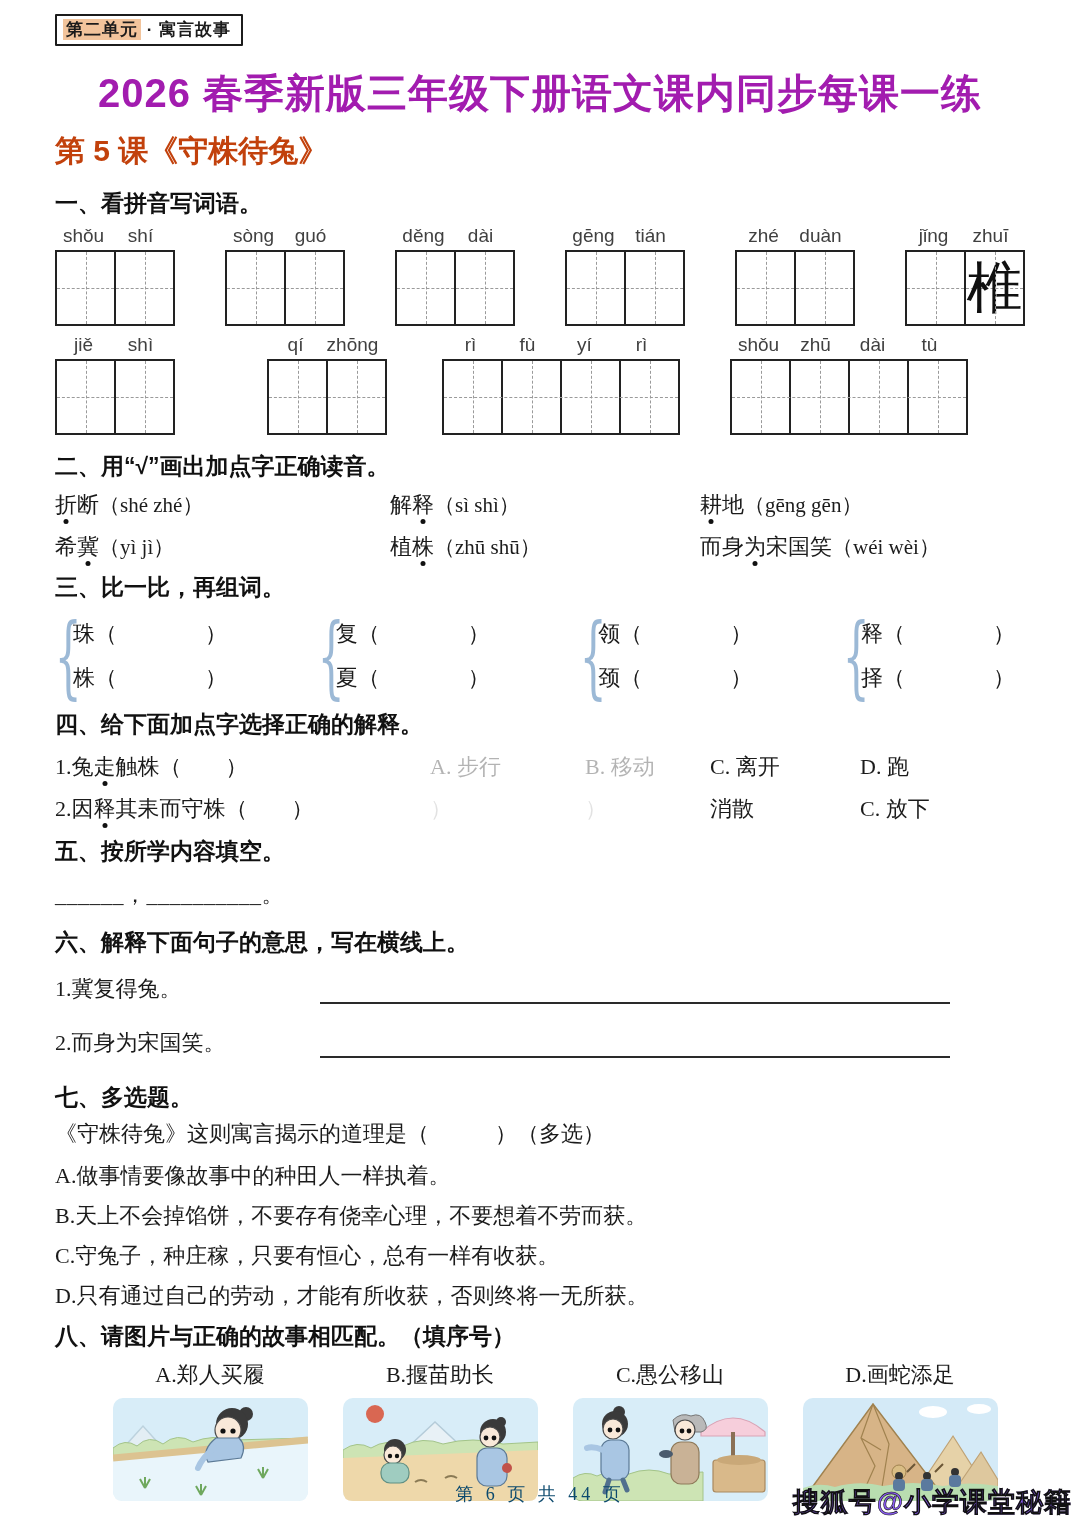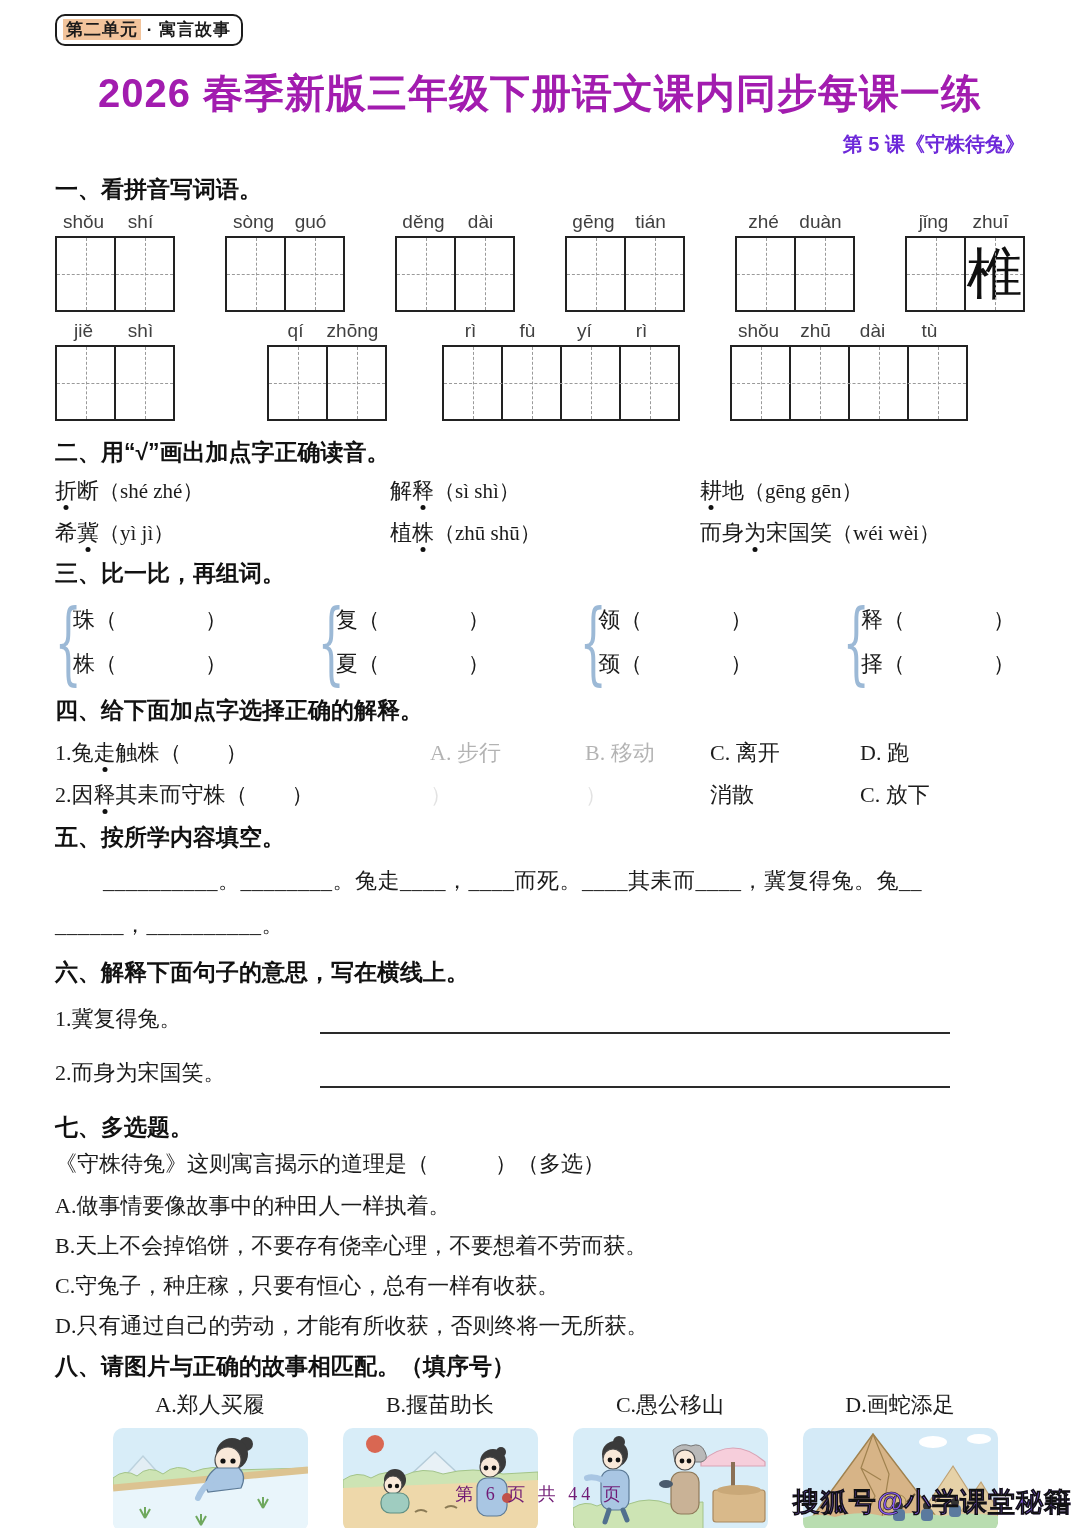--- a/index.html
+++ b/index.html
@@ -1,30 +1,30 @@
 <!DOCTYPE html>
 <html><head>
 <meta charset="utf-8">
 <style>
   html,body{margin:0;padding:0;background:#e8e8e8;}
   .page{position:relative;width:1080px;height:1528px;margin:0 auto;background:#ffffff;
         font-family:"Liberation Serif",serif;color:#1b1b1b;overflow:hidden;}
   .content{padding:0 55px;}
 
   
-  .badge{display:inline-block;margin:14px 0 0 0;border:2px solid #1c1c1c;border-radius:10px;
+  .badge{display:inline-block;margin:14px 0 0 0;border:2px solid #1c1c1c;border-radius:1px;
          padding:2px 10px 3px 6px;font-family:"Liberation Sans",sans-serif;font-weight:700;
          font-size:17px;letter-spacing:1px;background:#fff;}
   .badge-hl{background:#f2c49c;padding:1px 3px;}
 
   
   .title{margin-top:20px;text-align:center;font-family:"Liberation Sans",sans-serif;
          font-weight:900;font-size:40px;letter-spacing:1px;color:#a21caf;}
-  .subtitle{margin-top:10px;text-align:right;font-family:"Liberation Sans",sans-serif;
-            font-weight:900;font-size:20px;color:#6d28d9;}
+  .subtitle{margin-top:10px;text-align:left;font-family:"Liberation Sans",sans-serif;
+            font-weight:900;font-size:30px;color:#c2410c;}
 
   h2.sec{font-family:"Liberation Sans",sans-serif;font-weight:600;font-size:23px;
          margin:16px 0 6px;color:#111;}
   h2.sec.tight{margin-top:10px;}
 
   
   .py-grid-row{display:flex;margin:2px 0 8px;}
   #row1{justify-content:space-between;}
   #row2 .grid-block:nth-child(2){margin-left:85px;padding-left:7px;}
   #row2 .grid-block:nth-child(3){margin-left:55px;}
@@ -75,21 +75,21 @@
   .s7opt{font-size:22px;margin:10px 0;}
 
   
   .piccols{display:flex;gap:30px;margin:8px 0 0 55px;}
   .piccol{width:200px;display:flex;flex-direction:column;align-items:center;}
   .piclabel{font-size:22px;margin-bottom:8px;}
   .picsvg{width:195px;height:103px;display:block;}
 
   
   .footer{position:absolute;bottom:22px;left:0;width:100%;text-align:center;
-          font-size:18px;letter-spacing:4px;color:#701a75;}
+          font-size:18px;letter-spacing:4px;color:#0c4a6e;}
   .watermark{position:absolute;right:8px;bottom:8px;font-family:"Liberation Sans",sans-serif;
              font-weight:900;font-size:27px;color:#8b5cf6;-webkit-text-stroke:.6px #111;
              letter-spacing:1px;}
 </style>
 </head>
 <body>
 
 <div class="page">
   <div class="content">
 
@@ -273,21 +273,20 @@
       <span><span>2.因</span><span class="dot">释</span><span>其耒而守株（　　）</span></span>
       <span class="ghost">）</span>
       <span class="ghost">）</span>
       <span>消散</span>
       <span>C. 放下</span>
     </div>
 
     
     <h2 class="sec tight">五、按所学内容填空。</h2>
     <div class="fillp">
-      <div class="ind">__________。________。兔走____，____而死。____其耒而____，冀复得兔。兔__</div>
       <div>______，__________。</div>
     </div>
 
     
     <h2 class="sec tight">六、解释下面句子的意思，写在横线上。</h2>
     <div class="s6row">
       <span class="s6label">1.冀复得兔。</span>
       <span class="ansline"></span>
     </div>
     <div class="s6row">

